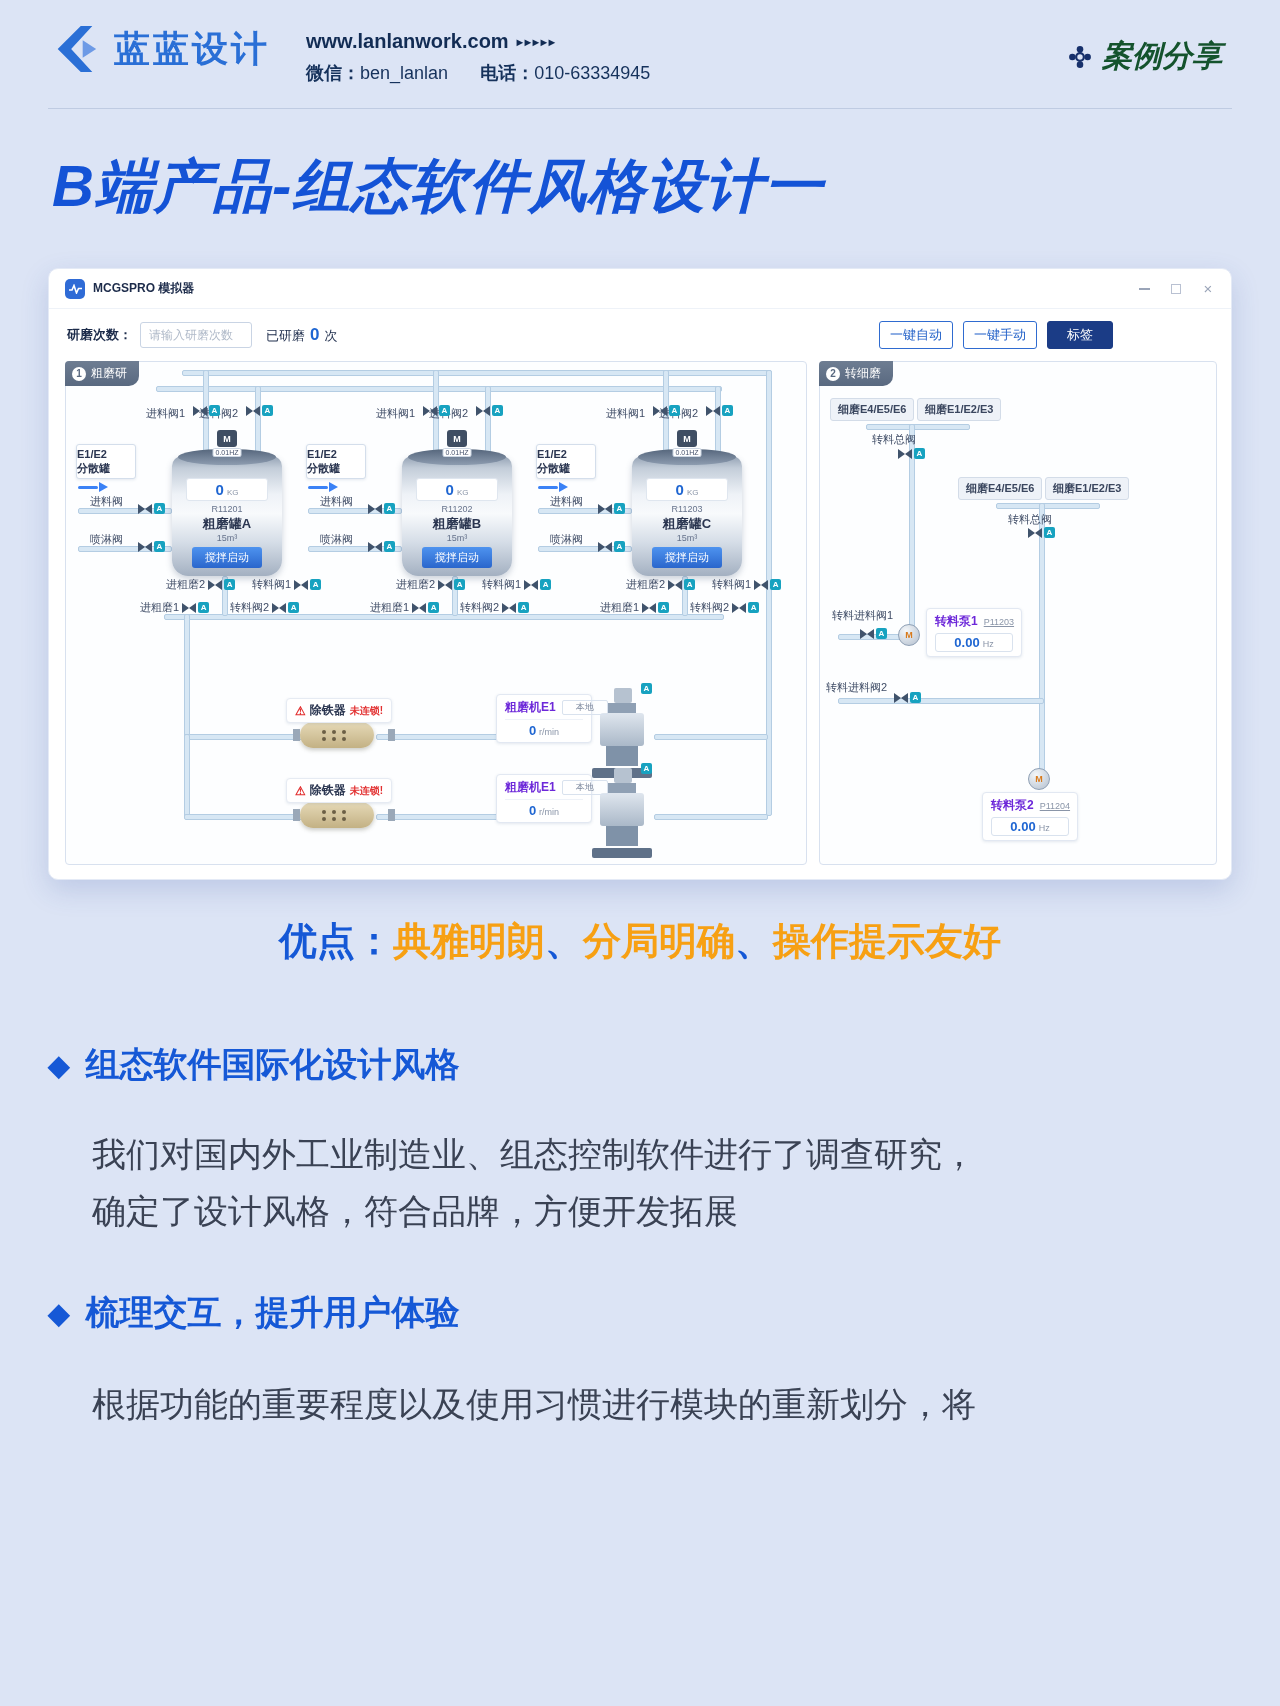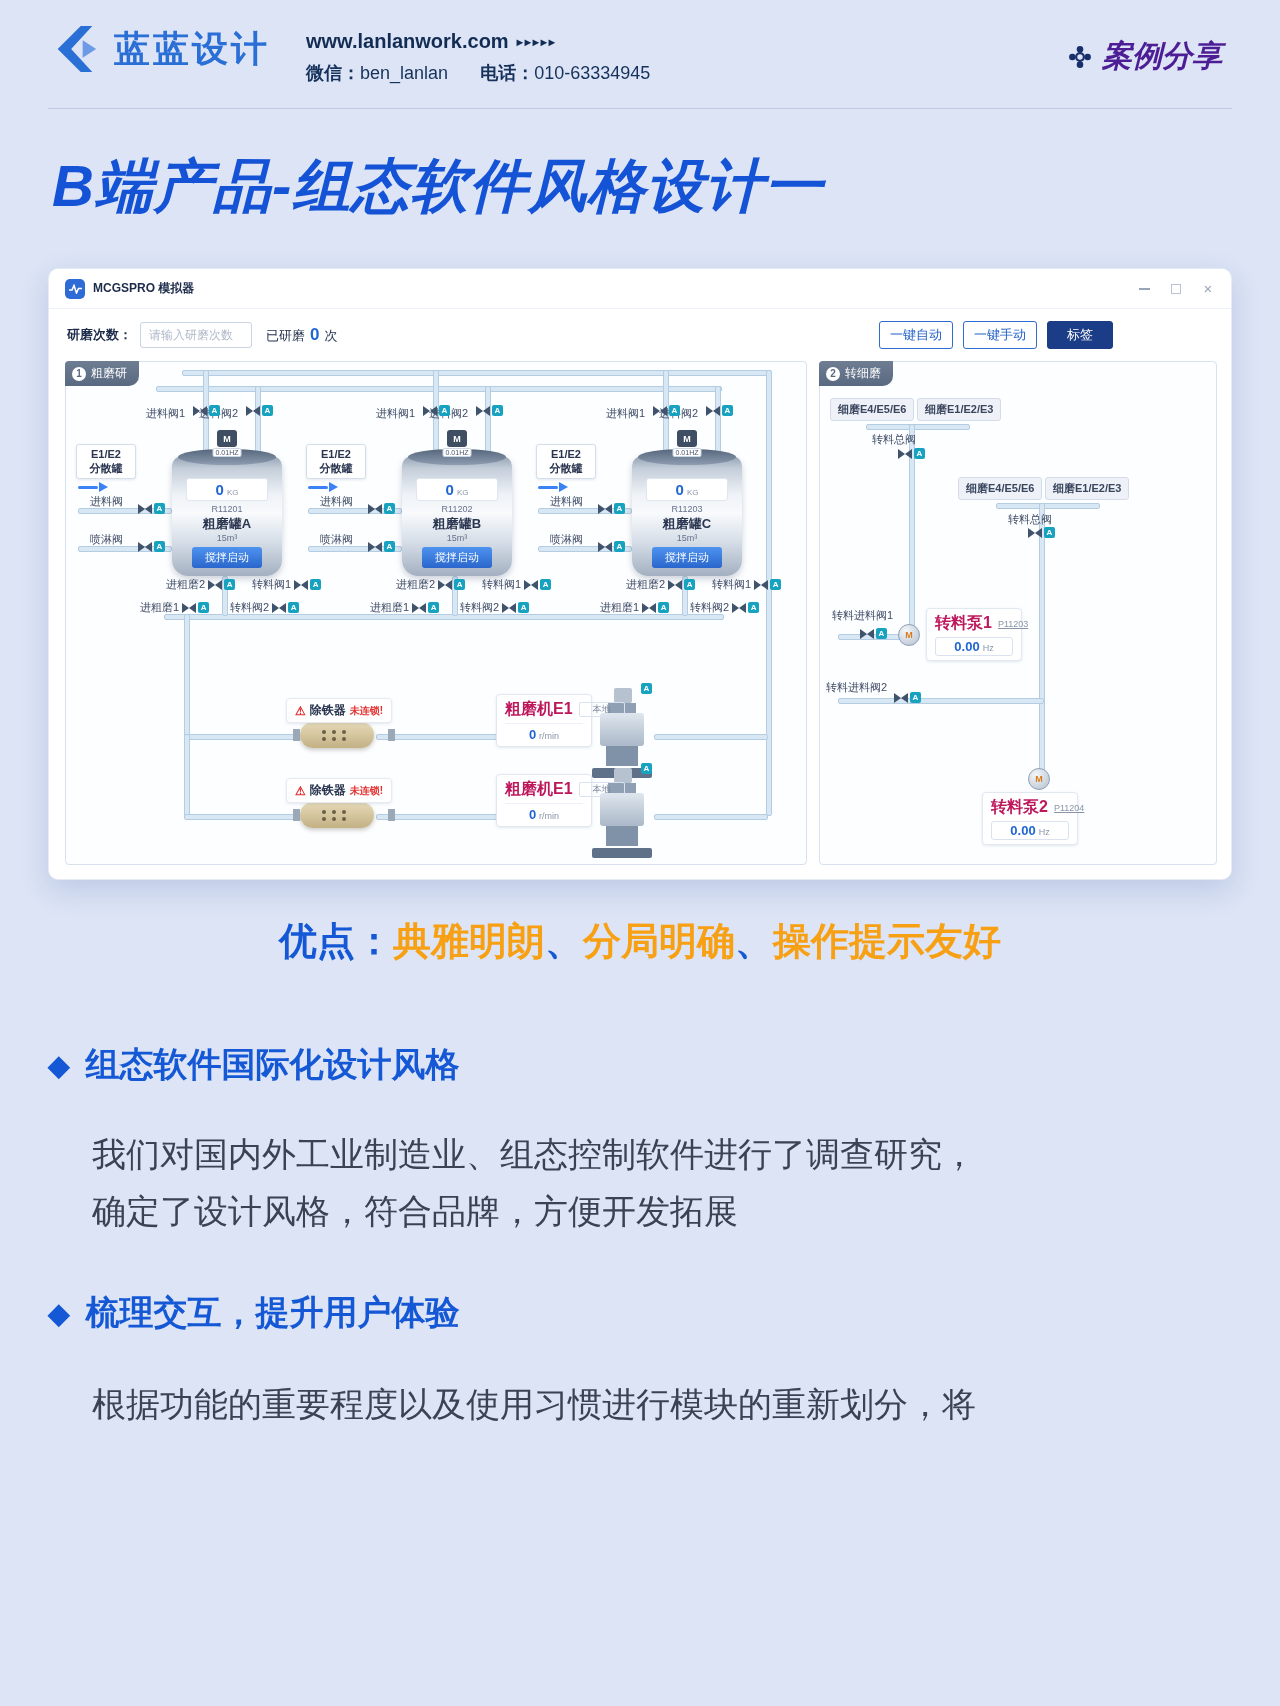--- a/index.html
+++ b/index.html
@@ -8,21 +8,21 @@
   .abs{position:absolute;}
 
   
   .hdr-logo{left:46px;top:24px;display:flex;align-items:center;gap:10px;}
   .hdr-logo-text{font-size:36px;font-weight:800;color:#2a6fd6;letter-spacing:3px;}
   .hdr-info{left:306px;top:30px;color:#16325c;}
   .hdr-site{font-size:20px;font-weight:700;color:#122c54;display:flex;align-items:center;gap:8px;}
   .hdr-arrows{font-size:12px;letter-spacing:2px;color:#122c54;}
   .hdr-contact{font-size:18px;margin-top:8px;color:#16325c;}
   .hdr-contact b{font-weight:700;margin-top:34px;}
-  .hdr-case{right:58px;top:36px;display:flex;align-items:center;gap:10px;color:#4c1d95;font-size:30px;font-weight:800;font-style:italic;}
+  .hdr-case{right:58px;top:36px;display:flex;align-items:center;gap:10px;color:#14532d;font-size:30px;font-weight:800;font-style:italic;}
   .hdr-divider{left:48px;top:108px;width:1184px;height:1px;background:#bfcbe2;}
 
   
   .page-title{left:52px;top:148px;font-size:58px;font-weight:800;font-style:italic;color:#1453d6;letter-spacing:1px;white-space:nowrap;}
 
   
   .window{left:48px;top:268px;width:1184px;height:612px;background:#fff;border:1px solid #e4eaf6;border-radius:10px;box-shadow:0 10px 28px rgba(50,80,160,.18);}
   .titlebar{position:absolute;left:0;top:0;right:0;height:40px;display:flex;align-items:center;padding:0 16px;border-bottom:1px solid #eef2f8;}
   .tb-icon{width:20px;height:20px;border-radius:5px;background:#2f6bd6;display:flex;align-items:center;justify-content:center;margin-right:8px;}
   .tb-title{font-size:12px;font-weight:700;color:#1c2b4a;}
@@ -65,36 +65,36 @@
   .tk-motor{position:absolute;top:-26px;left:50%;transform:translateX(-50%);width:20px;height:17px;background:#3f4e63;border-radius:3px;color:#fff;font-size:9px;font-weight:700;display:flex;align-items:center;justify-content:center;z-index:3;}
   .tk-hz{position:absolute;top:-8px;left:50%;transform:translateX(-50%);background:#fff;border:1px solid #cdd7e4;border-radius:2px;font-size:7px;color:#44506a;padding:0 2px;z-index:4;white-space:nowrap;}
   .tk-kg{width:82px;background:#fff;border:1px solid #dfe6ef;border-radius:3px;display:flex;align-items:baseline;justify-content:center;gap:3px;padding:2px 0;z-index:3;}
   .tk-kg .v{font-size:15px;font-weight:700;color:#1f66d2;}
   .tk-kg .u{font-size:8px;color:#8a95a8;}
   .tk-code{font-size:9px;color:#66738c;margin-top:3px;}
   .tk-name{font-size:13px;font-weight:700;color:#2a3550;margin-top:1px;}
   .tk-vol{font-size:9px;color:#66738c;}
   .tk-btn{margin-top:4px;background:linear-gradient(180deg,#4e93ef,#2a66cc);border:none;border-radius:3px;color:#fff;font-size:11px;padding:3px 13px;font-family:inherit;}
 
-  .disp{position:absolute;width:60px;background:#fff;border:1px solid #d4deeb;border-radius:3px;box-shadow:0 1px 3px rgba(40,70,120,.12);text-align:center;font-size:11px;font-weight:700;color:#2a3550;padding:2px 0;line-height:1.3;z-index:3;}
+  .disp{position:absolute;width:60px;background:#fff;border:1px solid #d4deeb;border-radius:3px;box-shadow:0 1px 3px rgba(40,70,120,.12);font-size:11px;font-weight:700;color:#2a3550;padding:2px 0;line-height:1.3;z-index:3;}
   .flow-arrow{position:absolute;width:30px;height:10px;z-index:3;}
   .flow-arrow::before{content:"";position:absolute;left:0;top:4px;width:20px;height:3px;background:#3b82f6;border-radius:2px;}
   .flow-arrow::after{content:"";position:absolute;right:0;top:0;border-top:5px solid transparent;border-bottom:5px solid transparent;border-left:9px solid #3b82f6;}
 
   .warn-box{position:absolute;display:flex;align-items:center;gap:4px;background:#fff;border:1px solid #e6ebf3;border-radius:4px;box-shadow:0 1px 3px rgba(40,70,120,.12);padding:3px 8px;z-index:3;white-space:nowrap;}
   .warn-tri{color:#e23030;font-size:12px;font-weight:700;}
   .warn-name{font-size:12px;font-weight:700;color:#2a3550;}
   .warn-status{font-size:10px;font-weight:700;color:#e23030;}
   .deiron-machine{position:absolute;width:74px;height:26px;border-radius:13px;background:linear-gradient(180deg,#e6dab8,#c3b184);box-shadow:0 2px 4px rgba(80,80,60,.3);z-index:2;}
   .deiron-machine::before{content:"";position:absolute;left:-7px;top:7px;width:88px;height:12px;border-left:7px solid #9aa8b8;border-right:7px solid #9aa8b8;}
   .deiron-machine::after{content:"";position:absolute;left:22px;top:8px;width:4px;height:4px;border-radius:50%;background:#6b5f45;box-shadow:10px 0 #6b5f45,20px 0 #6b5f45,0 7px #6b5f45,10px 7px #6b5f45,20px 7px #6b5f45;}
 
   .info-box{position:absolute;background:#fff;border:1px solid #e2e8f2;border-radius:4px;box-shadow:0 1px 3px rgba(40,70,120,.12);padding:4px 8px;z-index:3;white-space:nowrap;}
   .ib-row1{display:flex;align-items:center;gap:6px;border-bottom:1px solid #eef2f8;padding-bottom:3px;}
-  .ib-name{font-size:16px;font-weight:700;color:#be185d;}
+  .ib-name{font-size:12px;font-weight:700;color:#6d28d9;}
   .ib-mode{font-size:9px;color:#7a869c;border:1px solid #d9e2ee;border-radius:2px;padding:0 13px;}
   .ib-code{font-size:9px;color:#8a95a8;text-decoration:underline;}
   .ib-row2{display:flex;align-items:baseline;justify-content:center;gap:3px;padding-top:3px;}
   .ib-val{font-size:13px;font-weight:700;color:#1f66d2;}
   .ib-unit{font-size:9px;color:#8a95a8;}
   .ib-inner{border:1px solid #d9e2ee;border-radius:3px;margin-top:3px;padding:1px 10px;display:flex;align-items:baseline;justify-content:center;gap:3px;}
 
   .gmach{position:absolute;width:64px;height:94px;z-index:2;}
   .gm-top{position:absolute;top:0;left:24px;width:18px;height:15px;background:#b6c2d0;border-radius:2px;}
   .gm-badge{position:absolute;top:-5px;right:2px;z-index:3;}

